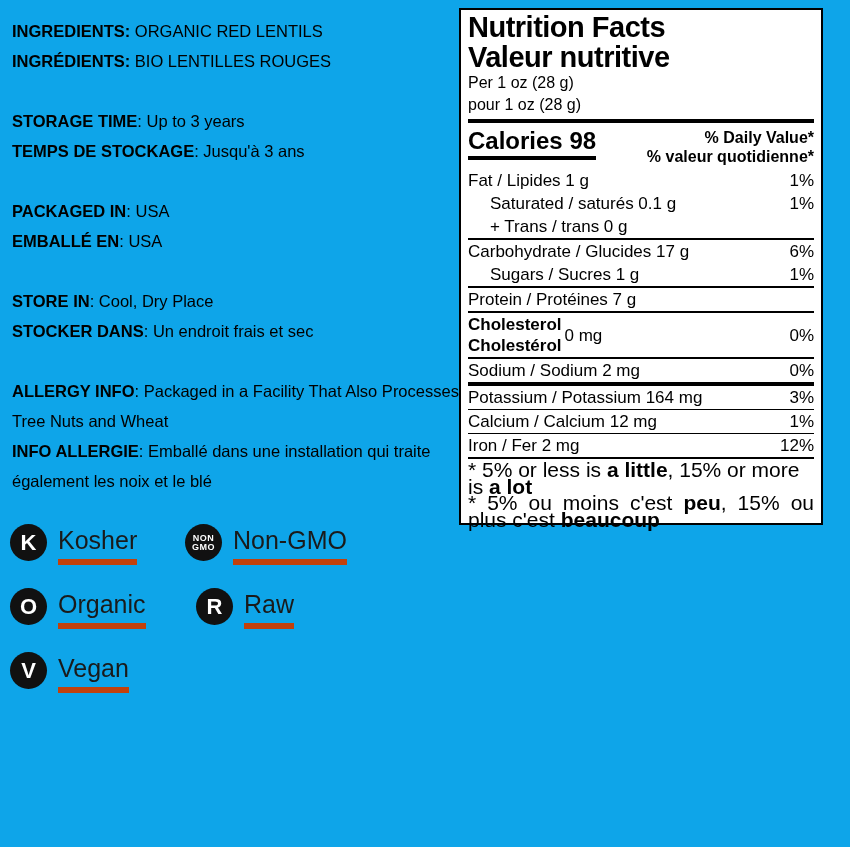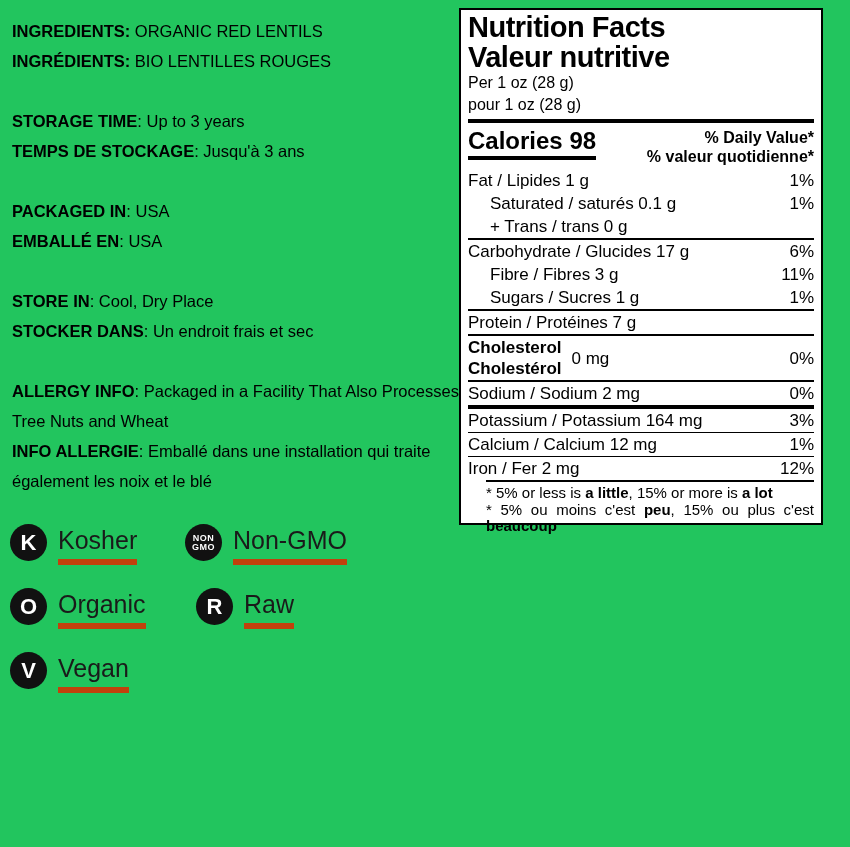--- a/index.html
+++ b/index.html
@@ -1,17 +1,17 @@
 <!DOCTYPE html>
 <html><head>
 <meta charset="utf-8">
 <style>
   * { margin:0; padding:0; box-sizing:border-box; }
   html,body { width:850px; height:847px; background:#fff; font-family:"Liberation Sans", sans-serif; color:#000; overflow:hidden; }
-  .canvas { position:relative; width:850px; height:847px; background:#22c55e; }
+  .canvas { position:relative; width:850px; height:847px; background:#0ea5e9; }
 
   
   .left-col { position:absolute; left:12px; top:0; width:462px; }
   .info-block { position:absolute; left:0; font-size:16.5px; line-height:30px; }
   .info-block p { white-space:normal; }
   .info-block .lbl { font-weight:bold; }
   .info-block .val { white-space:pre-wrap; }
   .blk-ingredients { top:16px; width:462px; }
   .blk-storage     { top:106px; width:462px; }
   .blk-packaged    { top:196px; width:462px; }
@@ -47,23 +47,23 @@
           font-size:17px; line-height:21px; padding:1px 0; }
   .nrow .nm b { font-weight:normal; }
   .nrow .amt { font-weight:normal; white-space:pre; }
   .nrow .dv { font-weight:normal; }
   .sub { padding-left:22px; }
   .sep1 { border-top:1px solid #000; }
   .sep2 { border-top:2px solid #000; }
   .sep4 { border-top:4px solid #000; }
   .chol { display:flex; align-items:center; font-size:17px; line-height:21px; padding:1px 0; }
   .chol .names { font-weight:bold; }
-  .chol .amt { margin-left:10px; flex:1; }
+  .chol .amt { margin-left:3px; flex:1; }
   .chol .dv { text-align:right; }
-  .footnote { font-size:15px; line-height:16.5px; padding-top:3px;margin-left:18px; }
+  .footnote { font-size:21px; line-height:16.5px; padding-top:3px; }
   .footnote .fr { text-align:justify; }
   .footnote b { font-weight:bold; }
 </style>
 </head>
 <body>
 
 <div class="canvas">
 
   <div class="left-col">
 
@@ -151,24 +151,20 @@
     <div class="nrow sub">
       <span class="nm"><span>+ Trans / trans</span><span class="amt"> 0 g</span></span>
       <span class="dv"></span>
     </div>
 
     <div class="nrow sep2">
       <span class="nm"><b>Carbohydrate / Glucides</b><span class="amt"> 17 g</span></span>
       <span class="dv">6%</span>
     </div>
     <div class="nrow sub">
-      <span class="nm"><span>Fibre / Fibres</span><span class="amt"> 3 g</span></span>
-      <span class="dv">11%</span>
-    </div>
-    <div class="nrow sub">
       <span class="nm"><span>Sugars / Sucres</span><span class="amt"> 1 g</span></span>
       <span class="dv">1%</span>
     </div>
 
     <div class="nrow sep2">
       <span class="nm"><b>Protein / Protéines</b><span class="amt"> 7 g</span></span>
       <span class="dv"></span>
     </div>
 
     <div class="chol sep2">

